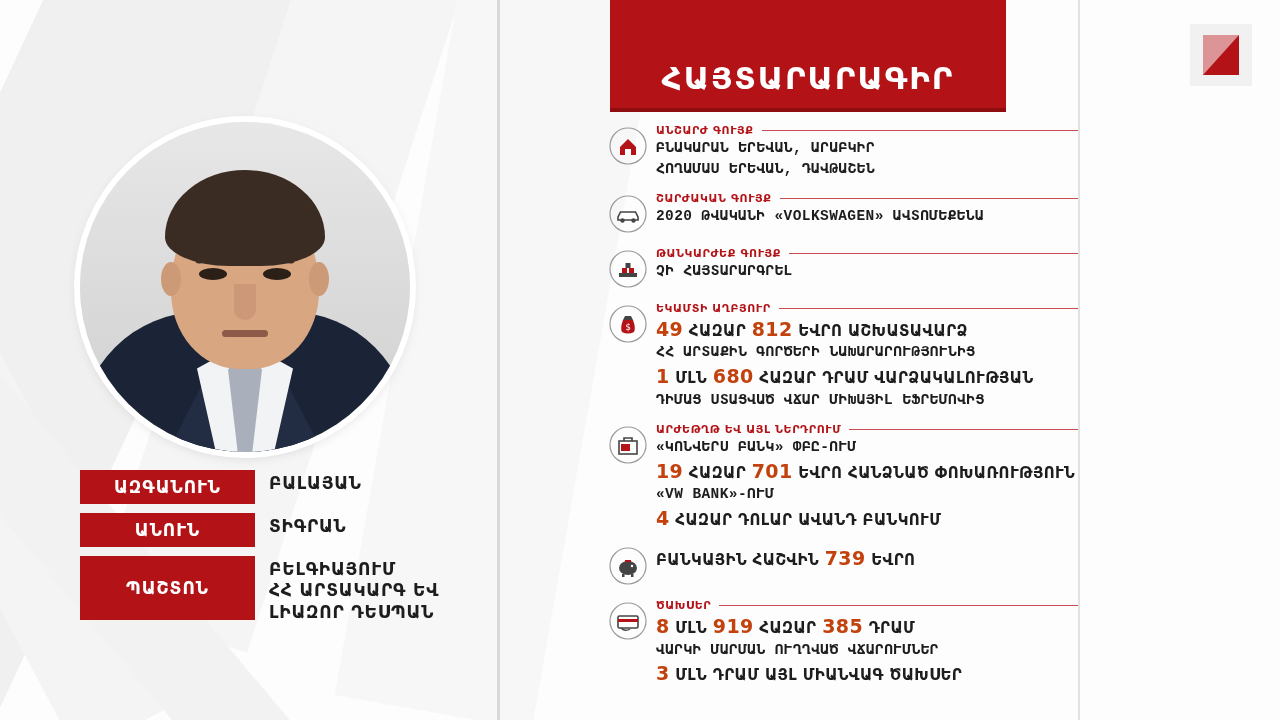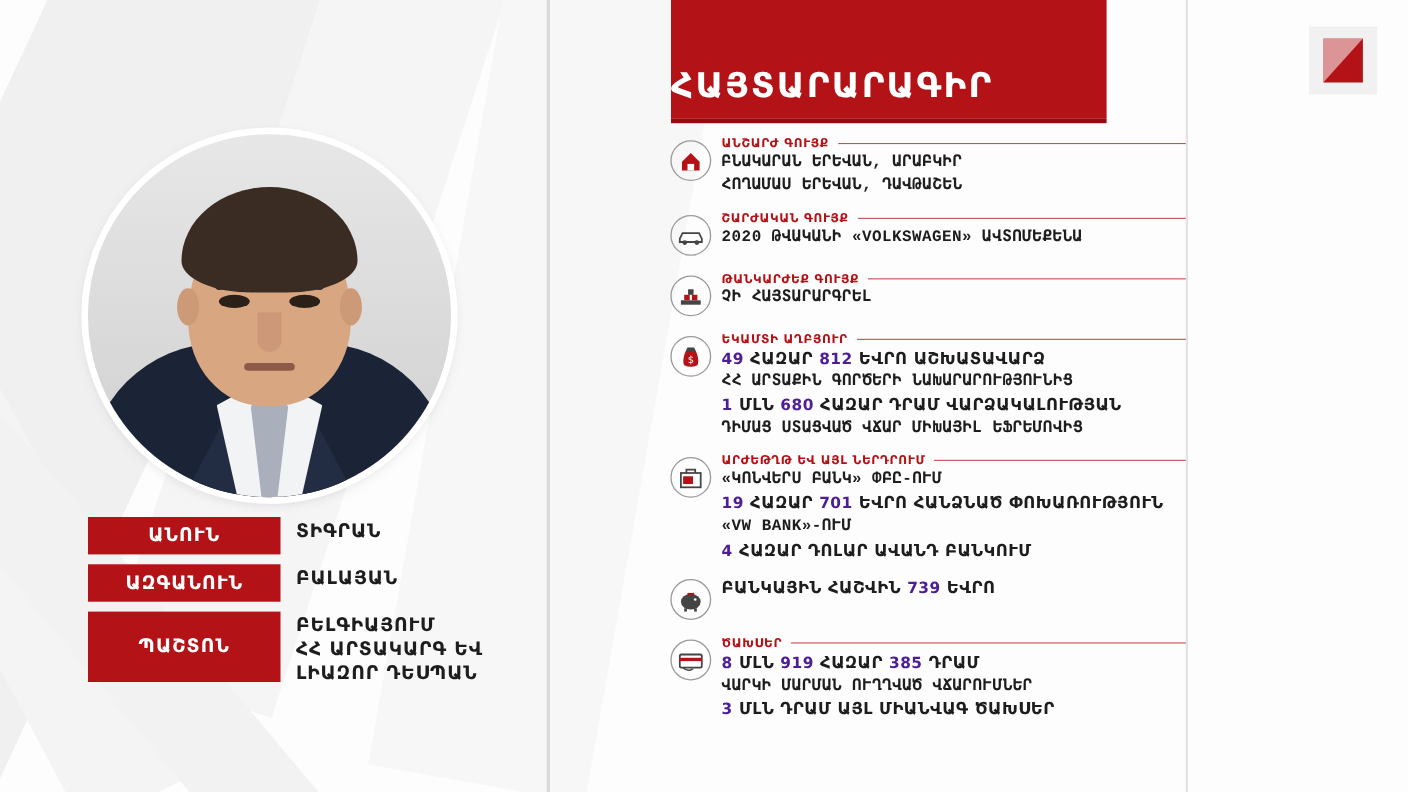--- a/index.html
+++ b/index.html
@@ -66,39 +66,39 @@
   .info-key.tall{min-height:58px;}
   .info-val{
     margin-left:14px;color:#1d1d1d;font-size:17px;font-weight:700;
     letter-spacing:.8px;line-height:1.26;padding-top:3px;
   }
 
   
   .right{position:absolute;left:500px;top:0;width:580px;height:720px;}
   .title-band{
     position:absolute;left:110px;top:0;width:396px;height:108px;background:#b31217;
-    display:flex;align-items:flex-end;justify-content:flex-start;
+    display:flex;align-items:flex-end;justify-content:center;
   }
   .title-band span{
     color:#fff;font-size:31px;font-weight:700;letter-spacing:2px;padding-bottom:12px;
   }
   .title-underline{position:absolute;left:110px;top:108px;width:396px;height:4px;background:#8e0d11;}
 
   .items{position:absolute;left:108px;top:124px;width:470px;}
   .item{display:flex;margin-bottom:13px;}
   .icon-box{width:44px;flex:0 0 44px;padding-top:2px;}
   .icon-box svg{display:block;}
   .item-body{flex:1;padding-left:4px;}
   .item-head{
     color:#b31217;font-size:11px;font-weight:700;letter-spacing:.6px;
     display:flex;align-items:center;white-space:nowrap;
   }
   .item-head .rule{flex:1;height:1px;background:#b31217;margin-left:8px;opacity:.75;}
   .line{color:#1d1d1d;font-size:15px;font-weight:700;letter-spacing:.4px;line-height:1.3;margin-top:2px;}
-  .line .num{color:#4c1d95;font-size:14px;}
+  .line .num{color:#c2410c;font-size:19px;}
   .line.small{font-size:14.5px;font-family:Liberation Mono, monospace;}
 
   
   .logo{
     position:absolute;right:28px;top:24px;width:62px;height:62px;
     background:#f1f1f1;display:flex;align-items:center;justify-content:center;
   }
   .logo-inner{width:36px;height:40px;background:#b31217;position:relative;}
   .logo-inner:after{
     content:"";position:absolute;left:0;top:0;width:0;height:0;
@@ -136,26 +136,26 @@
       <div class="p-brow-r"></div>
       <div class="p-eye-l"></div>
       <div class="p-eye-r"></div>
       <div class="p-nose"></div>
       <div class="p-mouth"></div>
     </div>
   </div>
 
   <div class="info-rows">
     <div class="info-row">
+      <div class="info-key">ԱԶԳԱՆՈՒՆ</div>
+      <div class="info-val">ԲԱԼԱՅԱՆ</div>
+    </div>
+    <div class="info-row">
       <div class="info-key">ԱՆՈՒՆ</div>
       <div class="info-val">ՏԻԳՐԱՆ</div>
-    </div>
-    <div class="info-row">
-      <div class="info-key">ԱԶԳԱՆՈՒՆ</div>
-      <div class="info-val">ԲԱԼԱՅԱՆ</div>
     </div>
     <div class="info-row">
       <div class="info-key tall">ՊԱՇՏՈՆ</div>
       <div class="info-val" style="white-space:pre-line">ԲԵԼԳԻԱՅՈՒՄ
 ՀՀ ԱՐՏԱԿԱՐԳ ԵՎ
 ԼԻԱԶՈՐ ԴԵՍՊԱՆ</div>
     </div>
   </div>
 </div>
 

